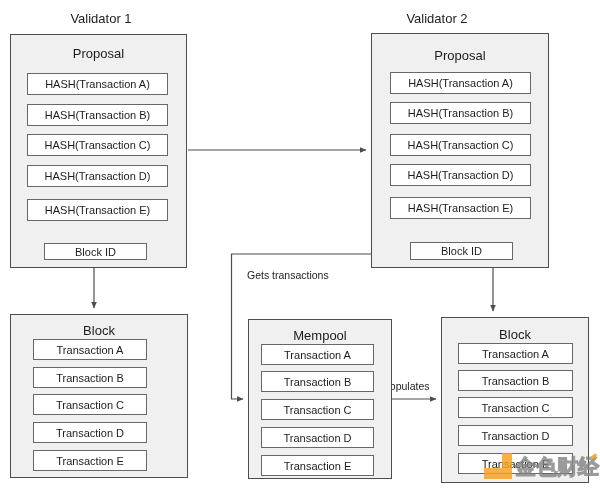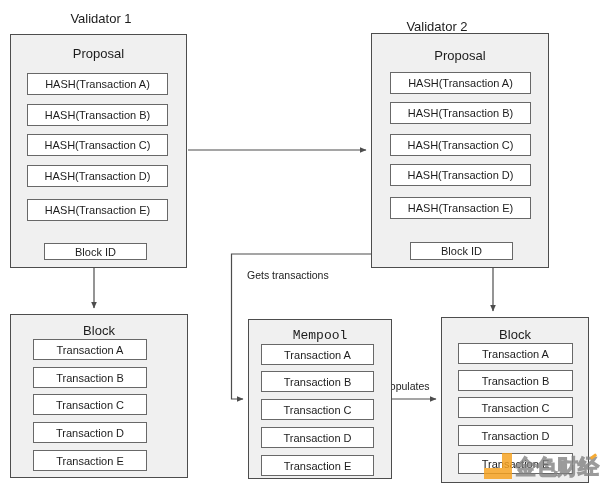--- a/index.html
+++ b/index.html
@@ -57,21 +57,21 @@
       </marker>
     </defs>
     <path d="M188,150 H366" fill="none" stroke="#4d4d4d" stroke-width="1.2" marker-end="url(#arrow)"></path>
     <path d="M94,259 V308" fill="none" stroke="#4d4d4d" stroke-width="1.2" marker-end="url(#arrow)"></path>
     <path d="M371,254 H231.5 V399 H243" fill="none" stroke="#4d4d4d" stroke-width="1.2" marker-end="url(#arrow)"></path>
     <path d="M392,399 H436" fill="none" stroke="#4d4d4d" stroke-width="1.2" marker-end="url(#arrow)"></path>
     <path d="M493,259 V311" fill="none" stroke="#4d4d4d" stroke-width="1.2" marker-end="url(#arrow)"></path>
   </svg>
 
   <div class="heading" style="left:41px;top:11px;width:120px;">Validator 1</div>
-  <div class="heading" style="left:377px;top:11px;width:120px;margin-top:8px;">Validator 2</div>
+  <div class="heading" style="left:377px;top:11px;width:120px;">Validator 2</div>
 
   <div class="edge-label" style="left:247px;top:269px;">Gets transactions</div>
   <div class="edge-label" style="left:384px;top:380px;">populates</div>
 
   <div class="group" style="left:10px;top:34px;width:177px;height:234px;">
     <div class="group-title" style="top:11px;">Proposal</div>
     <div class="row" style="left:16px;top:38px;width:141px;height:22px;">HASH(Transaction A)</div>
     <div class="row" style="left:16px;top:69px;width:141px;height:22px;">HASH(Transaction B)</div>
     <div class="row" style="left:16px;top:99px;width:141px;height:22px;">HASH(Transaction C)</div>
     <div class="row" style="left:16px;top:130px;width:141px;height:22px;">HASH(Transaction D)</div>
@@ -92,21 +92,21 @@
   <div class="group" style="left:10px;top:314px;width:178px;height:164px;">
     <div class="group-title" style="top:8px;">Block</div>
     <div class="row" style="left:22px;top:24px;width:114px;height:21px;">Transaction A</div>
     <div class="row" style="left:22px;top:52px;width:114px;height:21px;">Transaction B</div>
     <div class="row" style="left:22px;top:79px;width:114px;height:21px;">Transaction C</div>
     <div class="row" style="left:22px;top:107px;width:114px;height:21px;">Transaction D</div>
     <div class="row" style="left:22px;top:135px;width:114px;height:21px;">Transaction E</div>
   </div>
 
   <div class="group" style="left:248px;top:319px;width:144px;height:160px;">
-    <div class="group-title" style="top:8px;font-family:Liberation Mono, monospace;">Mempool</div>
+    <div class="group-title" style="top:8px;">Mempool</div>
     <div class="row" style="left:12px;top:24px;width:113px;height:21px;">Transaction A</div>
     <div class="row" style="left:12px;top:51px;width:113px;height:21px;">Transaction B</div>
     <div class="row" style="left:12px;top:79px;width:113px;height:21px;">Transaction C</div>
     <div class="row" style="left:12px;top:107px;width:113px;height:21px;">Transaction D</div>
     <div class="row" style="left:12px;top:135px;width:113px;height:21px;">Transaction E</div>
   </div>
 
   <div class="group" style="left:441px;top:317px;width:148px;height:166px;">
     <div class="group-title" style="top:9px;">Block</div>
     <div class="row" style="left:16px;top:25px;width:115px;height:21px;">Transaction A</div>

